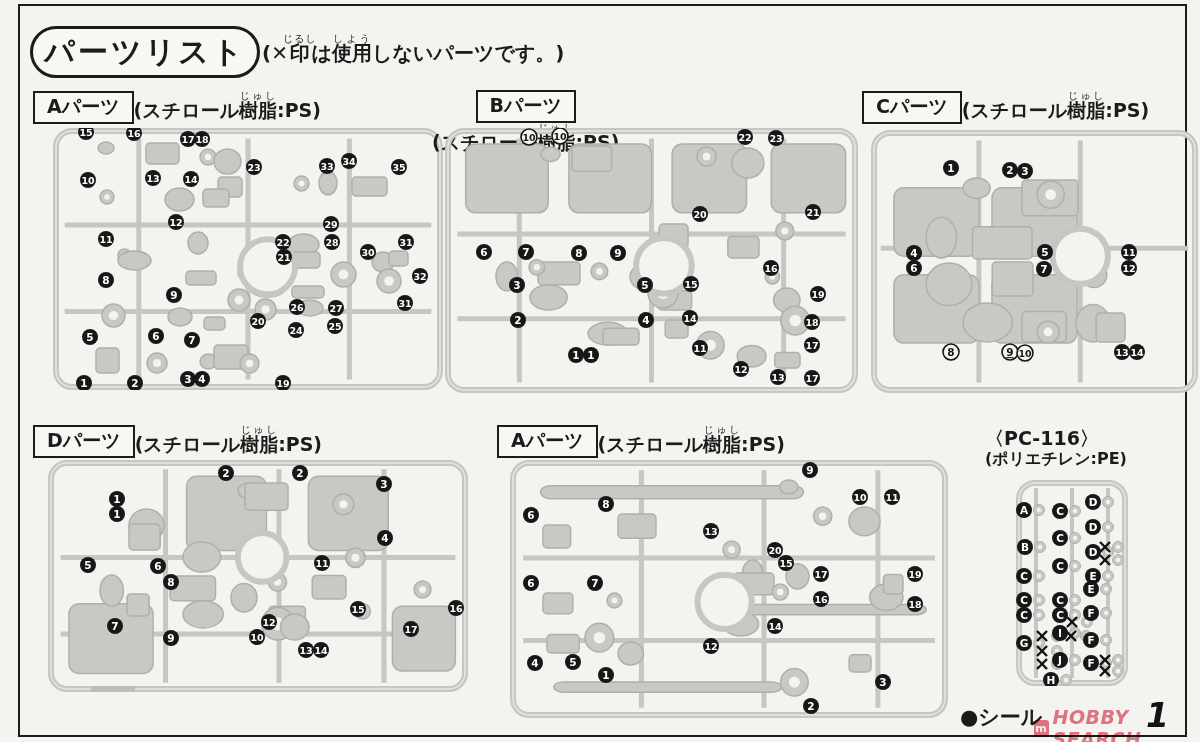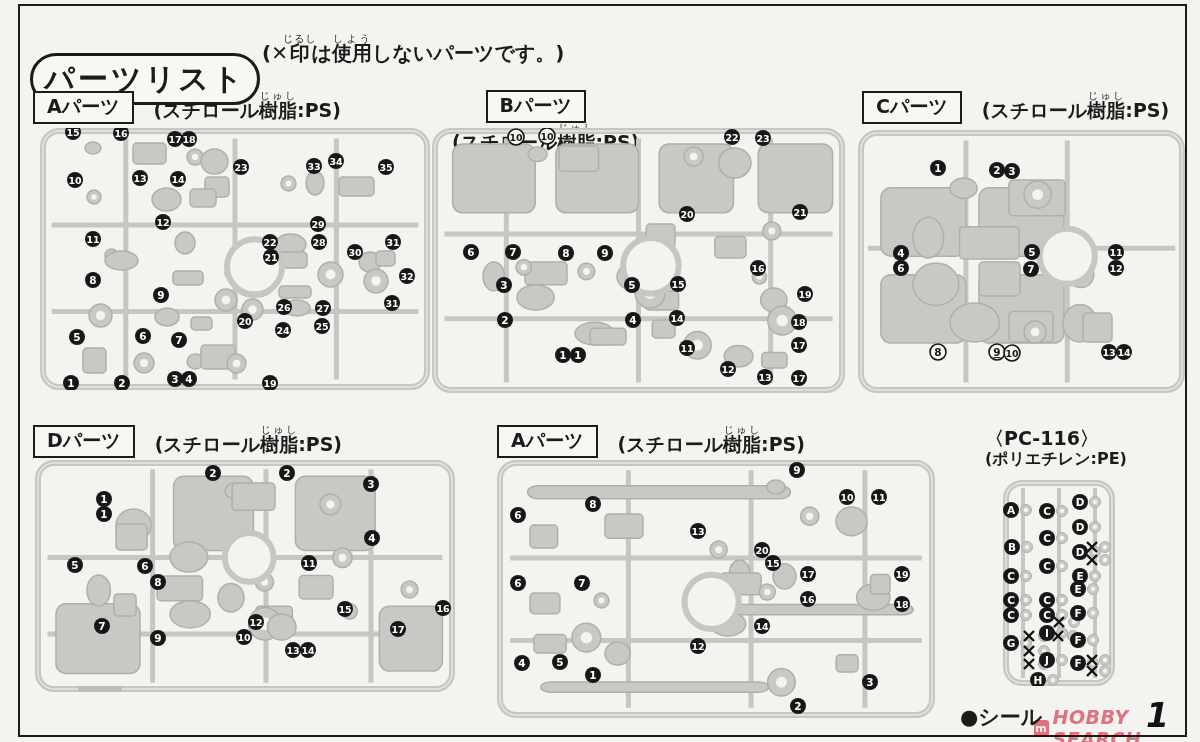--- a/index.html
+++ b/index.html
@@ -3,29 +3,29 @@
 <meta charset="utf-8">
 <style>
   html,body{margin:0;padding:0;background:#ffffff;}
   .page{position:relative;width:1200px;height:742px;background:#f4f3ef;
         font-family:"DejaVu Sans",sans-serif;color:#1b1b1b;overflow:hidden;}
   .border-frame{position:absolute;left:18px;top:4px;width:1169px;height:733px;
         border:2px solid #1b1b1b;box-sizing:border-box;pointer-events:none;}
   .title-pill{position:absolute;left:30px;top:26px;width:224px;height:46px;
         border:3px solid #1b1b1b;border-radius:26px;background:#f8f7f3;
         display:flex;align-items:center;justify-content:center;
-        font-size:30px;font-weight:bold;letter-spacing:3px;margin-top:27px;}
+        font-size:30px;font-weight:bold;letter-spacing:3px;}
   .note{position:absolute;left:262px;top:34px;font-size:20px;font-weight:600;line-height:1.1;}
   ruby{ruby-position:over;}
   rt{font-size:10px;font-weight:500;letter-spacing:1px;}
   .section-header{position:absolute;display:flex;align-items:center;height:34px;}
   .part-label{border:2px solid #1b1b1b;background:#f8f7f3;padding:1px 12px 2px 12px;
         font-size:19px;font-weight:600;}
-  .material{font-size:19px;font-weight:600;margin-left:20px;}
-  .sprue{position:absolute;}
+  .material{font-size:19px;font-weight:600;}
+  .sprue{position:absolute;margin-left:13px;}
   .pc-title{position:absolute;left:985px;top:426px;width:190px;
         font-size:19px;font-weight:600;}
   .pc-sub{position:absolute;left:985px;top:449px;width:190px;
         font-size:16px;font-weight:600;}
   .footer-seal{position:absolute;left:960px;top:703px;font-size:21px;font-weight:700;}
   .watermark{position:absolute;left:1034px;top:706px;display:flex;align-items:center;gap:4px;
         font-size:19px;font-weight:800;font-style:italic;letter-spacing:0.5px;color:#e8788c;
         mix-blend-mode:multiply;}
   .wm-icon{width:17px;height:17px;background:#e8788c;border-radius:3px;color:#ffffff;
         font-size:11px;font-style:normal;display:flex;align-items:center;justify-content:center;}

